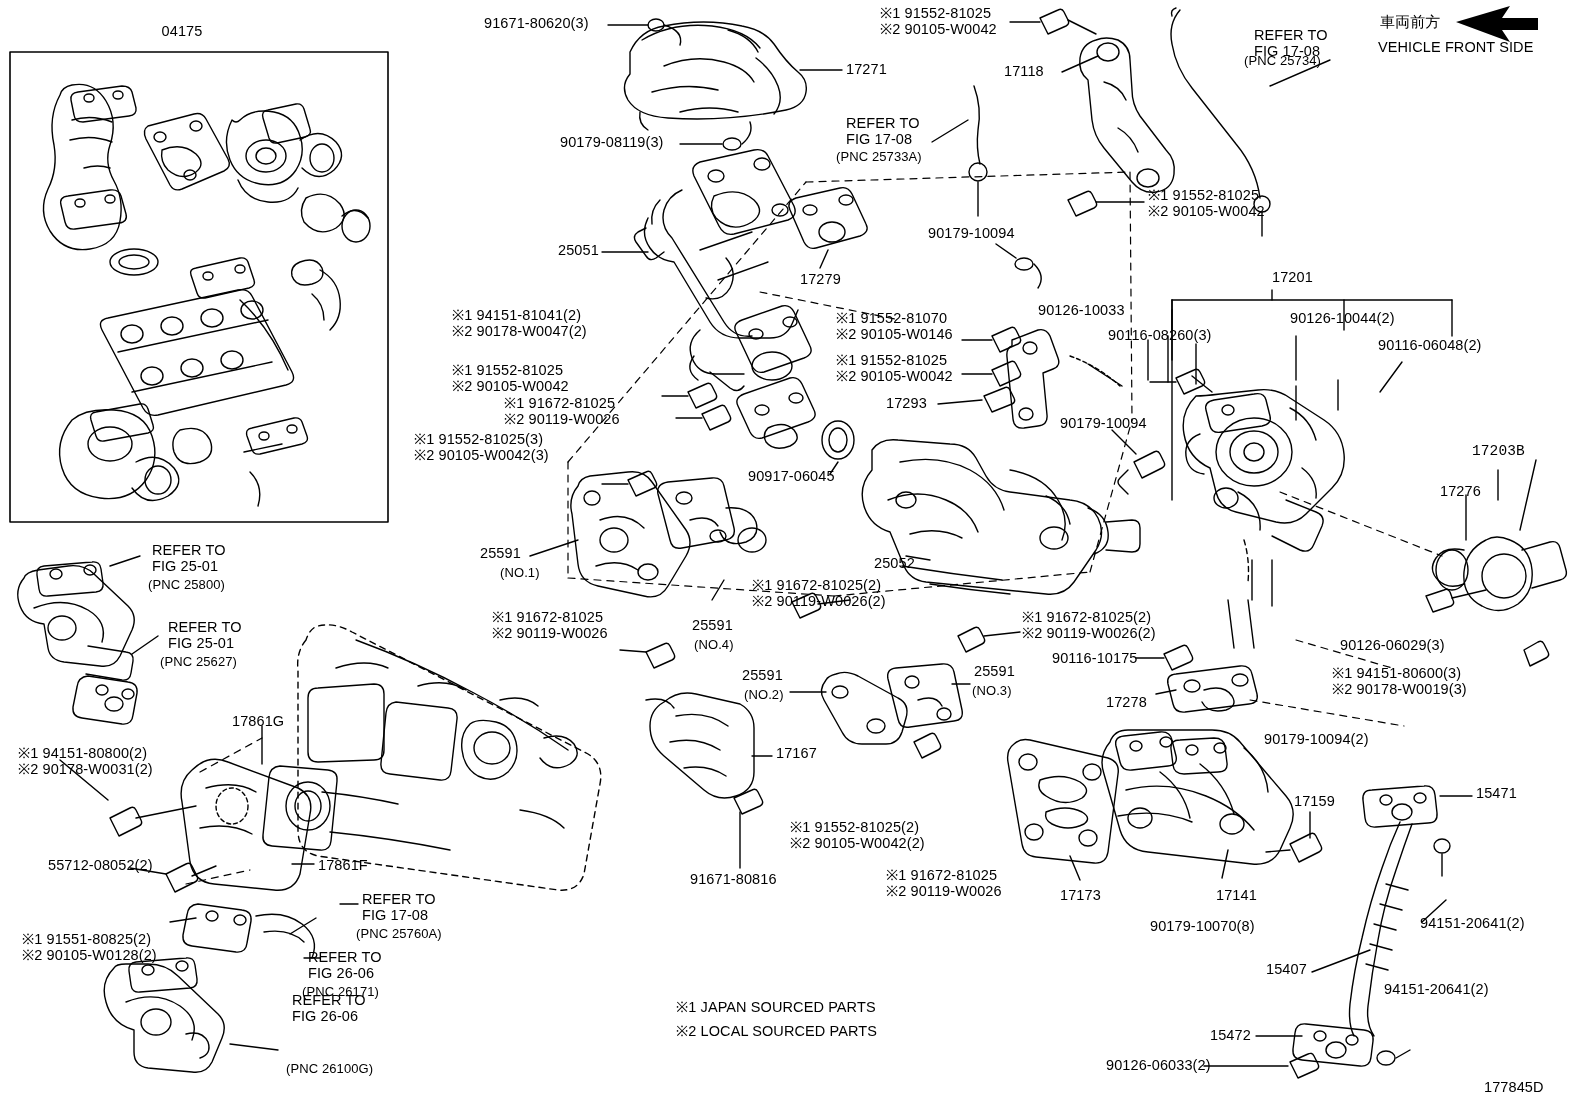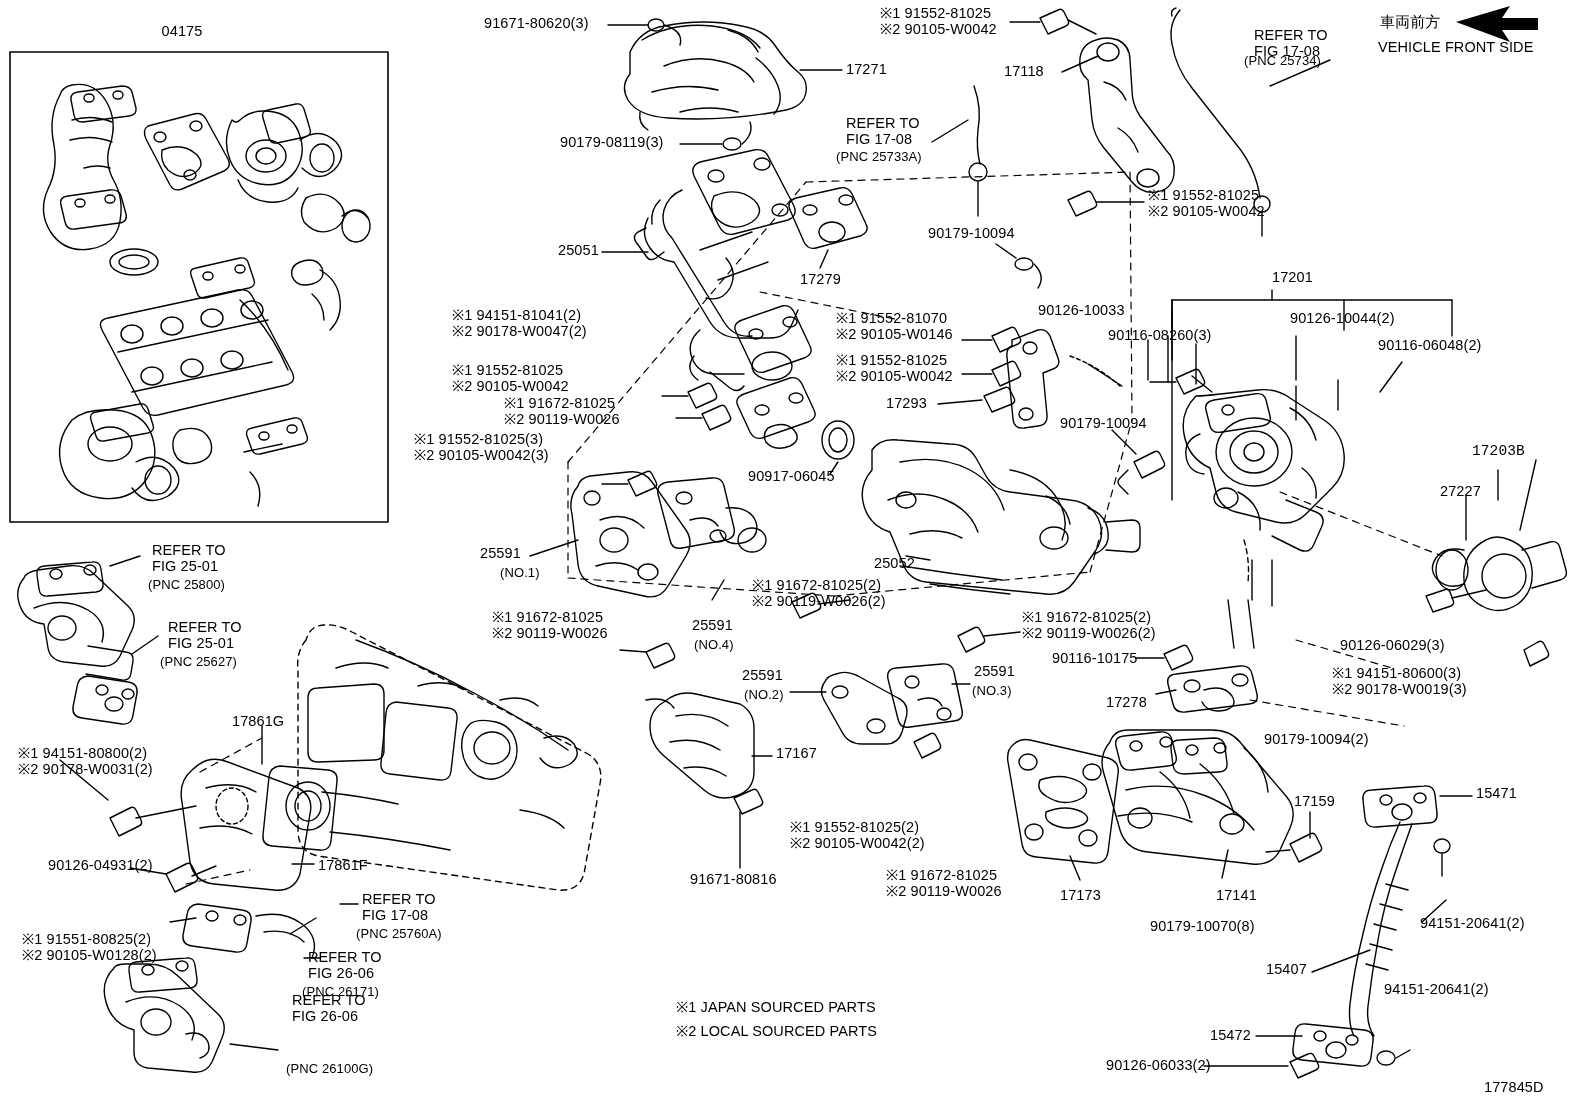--- a/index.html
+++ b/index.html
@@ -486,21 +486,21 @@
   <div class="lbl" style="left:836px;top:353px;">※1 91552-81025
 ※2 90105-W0042</div>
   <div class="lbl" style="left:886px;top:396px;">17293</div>
   <div class="lbl" style="left:504px;top:396px;">※1 91672-81025
 ※2 90119-W0026</div>
   <div class="lbl" style="left:1060px;top:416px;">90179-10094</div>
   <div class="lbl" style="left:414px;top:432px;">※1 91552-81025(3)
 ※2 90105-W0042(3)</div>
   <div class="lbl" style="left:748px;top:469px;">90917-06045</div>
   <div class="lbl" style="left:1472px;top:444px;font-family:Liberation Mono, monospace;">17203B</div>
-  <div class="lbl" style="left:1440px;top:484px;">27227</div>
+  <div class="lbl" style="left:1440px;top:484px;">17276</div>
 
   <div class="lbl" style="left:480px;top:546px;">25591</div>
   <div class="lbl sm" style="left:500px;top:566px;">(NO.1)</div>
   <div class="lbl" style="left:874px;top:556px;">25052</div>
   <div class="lbl" style="left:752px;top:578px;">※1 91672-81025(2)
 ※2 90119-W0026(2)</div>
   <div class="lbl" style="left:692px;top:618px;">25591</div>
   <div class="lbl sm" style="left:694px;top:638px;">(NO.4)</div>
   <div class="lbl" style="left:492px;top:610px;">※1 91672-81025
 ※2 90119-W0026</div>
@@ -522,21 +522,21 @@
   <div class="lbl" style="left:168px;top:620px;">REFER TO
 FIG 25-01</div>
   <div class="lbl sm" style="left:160px;top:655px;">(PNC 25627)</div>
   <div class="lbl" style="left:232px;top:714px;">17861G</div>
   <div class="lbl" style="left:1264px;top:732px;">90179-10094(2)</div>
   <div class="lbl" style="left:776px;top:746px;">17167</div>
   <div class="lbl" style="left:18px;top:746px;">※1 94151-80800(2)
 ※2 90178-W0031(2)</div>
   <div class="lbl" style="left:1294px;top:794px;">17159</div>
   <div class="lbl" style="left:1476px;top:786px;">15471</div>
-  <div class="lbl" style="left:48px;top:858px;">90126-04931(2)</div>
+  <div class="lbl" style="left:48px;top:858px;">55712-08052(2)</div>
   <div class="lbl" style="left:318px;top:858px;">17861F</div>
   <div class="lbl" style="left:790px;top:820px;">※1 91552-81025(2)
 ※2 90105-W0042(2)</div>
   <div class="lbl" style="left:690px;top:872px;">91671-80816</div>
   <div class="lbl" style="left:886px;top:868px;">※1 91672-81025
 ※2 90119-W0026</div>
   <div class="lbl" style="left:1060px;top:888px;">17173</div>
   <div class="lbl" style="left:1216px;top:888px;">17141</div>
   <div class="lbl" style="left:1150px;top:919px;">90179-10070(8)</div>
   <div class="lbl" style="left:1420px;top:916px;">94151-20641(2)</div>

